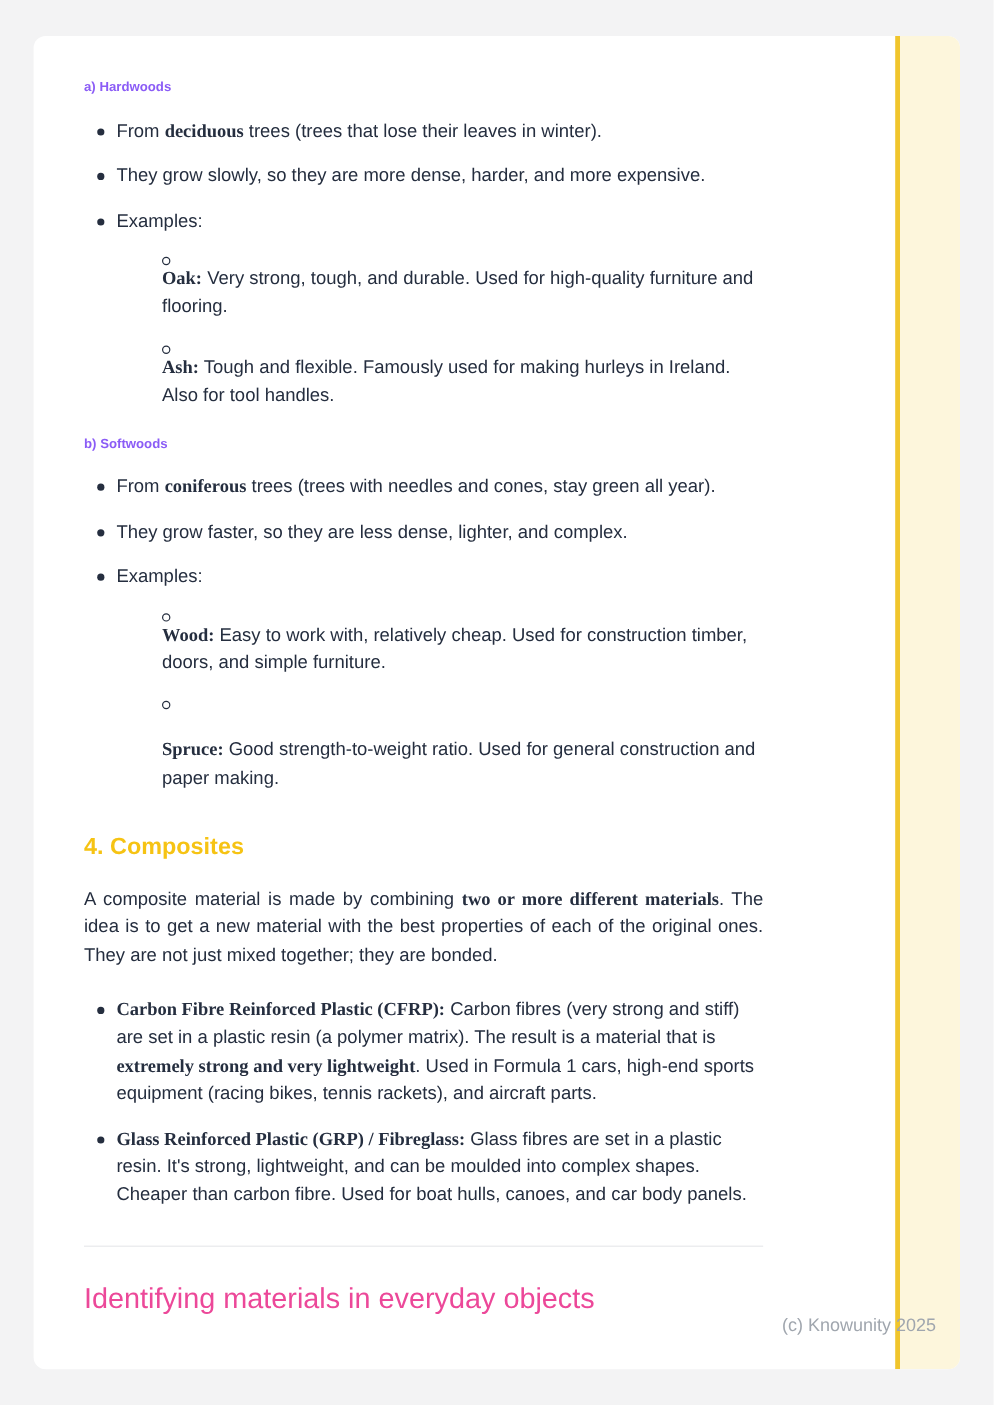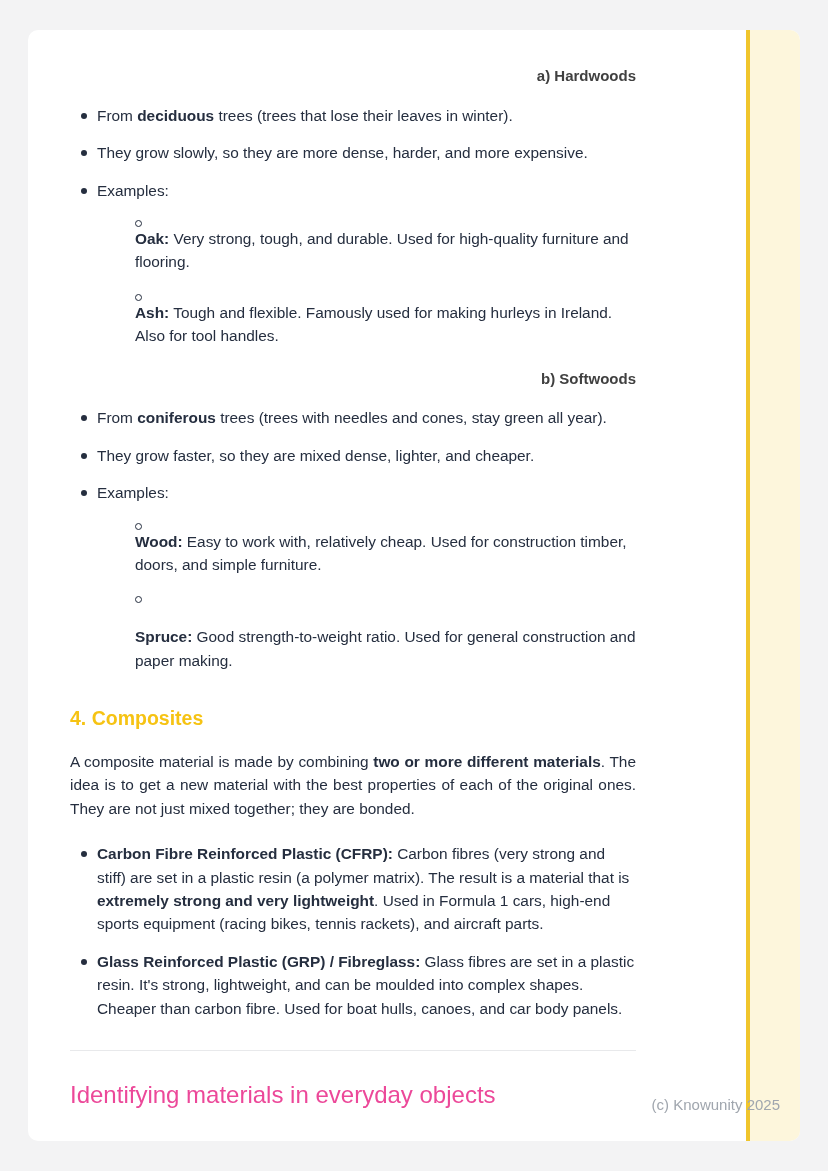--- a/index.html
+++ b/index.html
@@ -46,25 +46,24 @@
     padding: 17px 0 0 42px;
     width: 566px;
     font-size: 15.4px;
     line-height: 1.52;
   }
   .para {
     margin: 0 0 14px 0;
     text-align: justify;
   }
   .h-sub {
-    font-size: 15px;
+    font-size: 11px;
     font-weight: 700;
     margin: 18px 0 16px 0;
-    color: #404040;
-    text-align: right;
+    color: #8b5cf6;
   }
   .h-yellow {
     font-size: 19.5px;
     font-weight: 700;
     color: #f6c313;
     margin: 30px 0 16px 0;
   }
   .h-big {
     font-size: 24px;
     font-weight: 400;
@@ -92,21 +91,21 @@
     border-radius: 50%;
     border: 1.6px solid #252e3f;
     background: transparent;
     margin: 8px 9px 0 0;
   }
   .li-body { flex: 1 1 auto; }
   .sublist {
     margin: 10px 0 2px 38px;
   }
   .sublist .li { margin-bottom: 12px; flex-direction: column; }
-  strong { font-weight: 700; }
+  strong { font-weight: 700; font-family: Liberation Serif, serif; }
   .divider {
     height: 1px;
     background: #e8e9eb;
     width: 566px;
     margin: 30px 0 0 0;
   }
   .footer {
     position: absolute;
     right: 20px;
     bottom: 28px;
@@ -156,21 +155,21 @@
 
     <div class="h-sub">b) Softwoods</div>
 
     <div class="list">
       <div class="li">
         <span class="dot"></span>
         <div class="li-body"><span>From </span><strong>coniferous</strong><span> trees (trees with needles and cones, stay green all year).</span></div>
       </div>
       <div class="li">
         <span class="dot"></span>
-        <div class="li-body">They grow faster, so they are mixed dense, lighter, and cheaper.</div>
+        <div class="li-body">They grow faster, so they are less dense, lighter, and complex.</div>
       </div>
       <div class="li" style="margin-bottom:0;">
         <span class="dot"></span>
         <div class="li-body">
           <span>Examples:</span>
           <div class="sublist">
             <div class="li">
               <span class="circle"></span>
               <div class="li-body"><strong>Wood:</strong><span> Easy to work with, relatively cheap. Used for construction timber, doors, and simple furniture.</span></div>
             </div>

